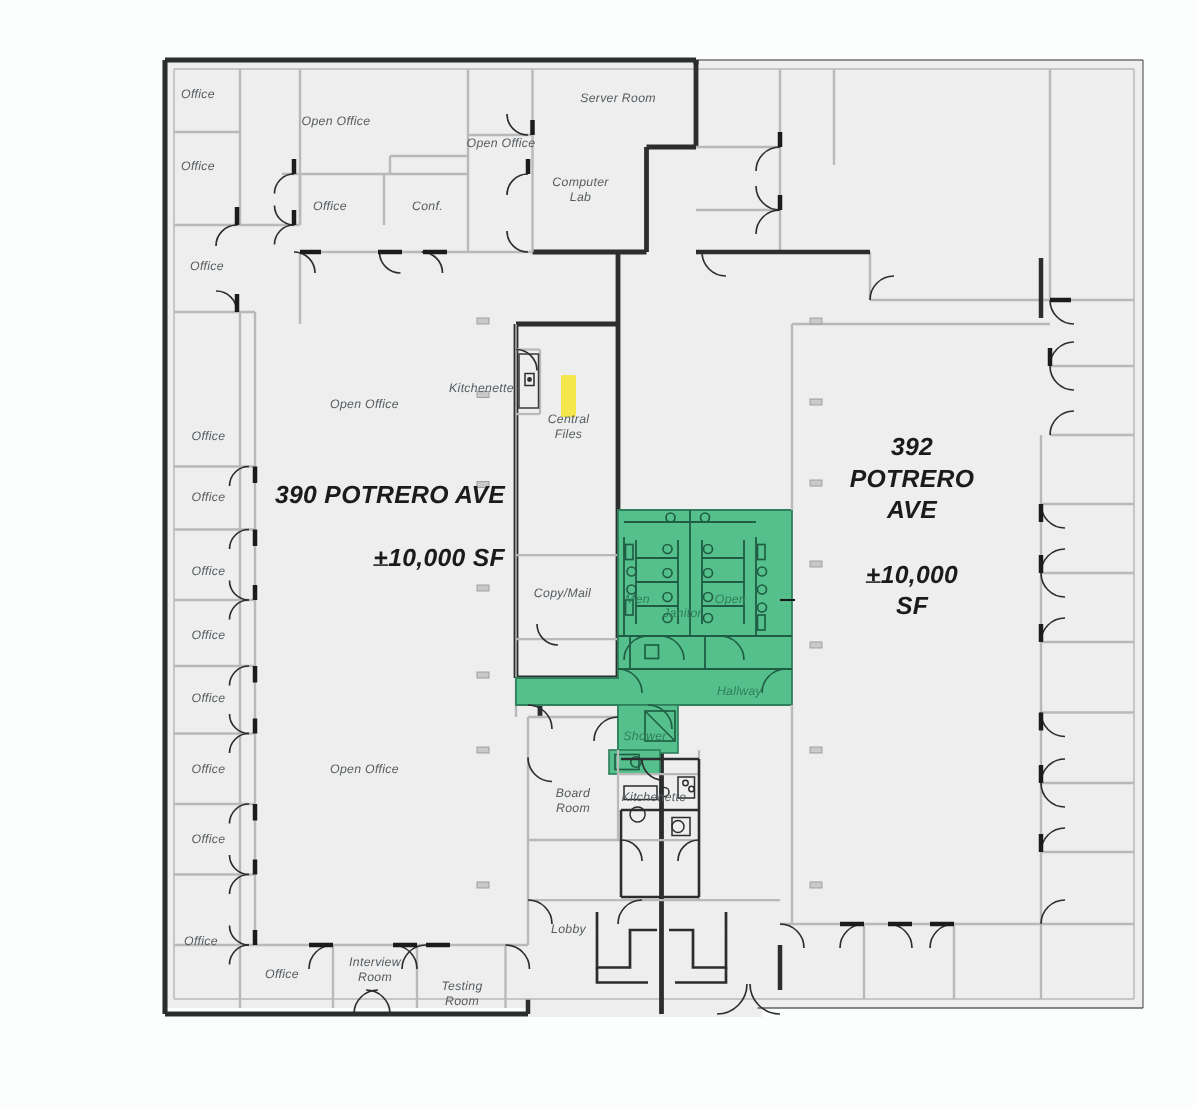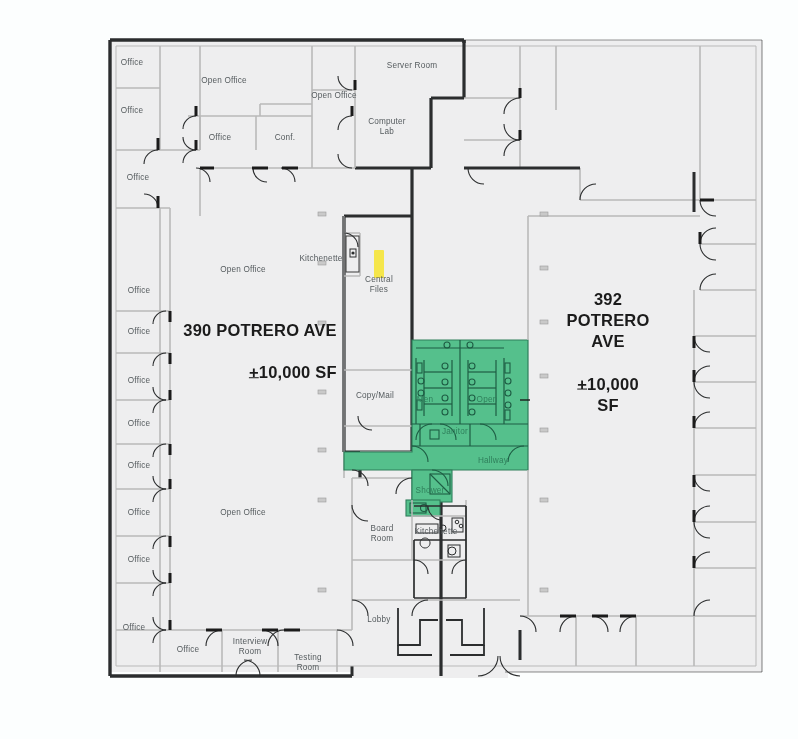--- a/index.html
+++ b/index.html
@@ -3,21 +3,21 @@
 <meta charset="utf-8">
 <style>
   html,body{margin:0;padding:0;}
   body{
     width:798px;height:739px;
     background:#fcfefe;
     font-family:"Liberation Sans", sans-serif;
     overflow:hidden;
     position:relative;
   }
-  #stage{position:absolute;left:0;top:0;width:656px;height:739px;}
+  #stage{position:absolute;left:0;top:0;width:656px;height:739px;font-style:italic;}
   #plan-svg{position:absolute;left:0;top:0;width:798px;height:739px;}
 
   .legend{
     position:absolute;
     left:625px; top:715px;
     display:flex;align-items:center;gap:10px;
   }
   .legend-swatch{
     width:22px;height:22px;
     background:#3aab63;
@@ -470,21 +470,21 @@
 Files</div>
       <div class="rm" style="left: 375px; top: 396px;">Copy/Mail</div>
       <div class="rm" style="left: 382px; top: 534px;">Board
 Room</div>
       <div class="rm" style="left: 436px; top: 532px;">Kitchenette</div>
       <div class="rm" style="left: 379px; top: 620px;">Lobby</div>
     </div>
   <div id="common-labels">
       <div class="rm green" style="left: 425px; top: 400px;">Men</div>
       <div class="rm green" style="left: 487px; top: 400px;">Open</div>
-      <div class="rm green" style="left: 455px; top: 432px; text-align: center;">Janitor</div>
+      <div class="rm green" style="left: 455px; top: 409px; text-align: center;">Janitor</div>
       <div class="rm green" style="left: 457px; top: 461px; margin-left: 36px;">Hallway</div>
       <div class="rm green" style="left: 430px; top: 491px;">Shower</div>
     </div>
 
   <div class="suite big" style="left:260px;top:352px;text-align:right;">
     <div>390 POTRERO AVE</div>
     <div><span class="u">+</span><span>10,000 SF</span></div>
   </div>
 
   <div class="suite big" style="left:608px;top:352px;">

